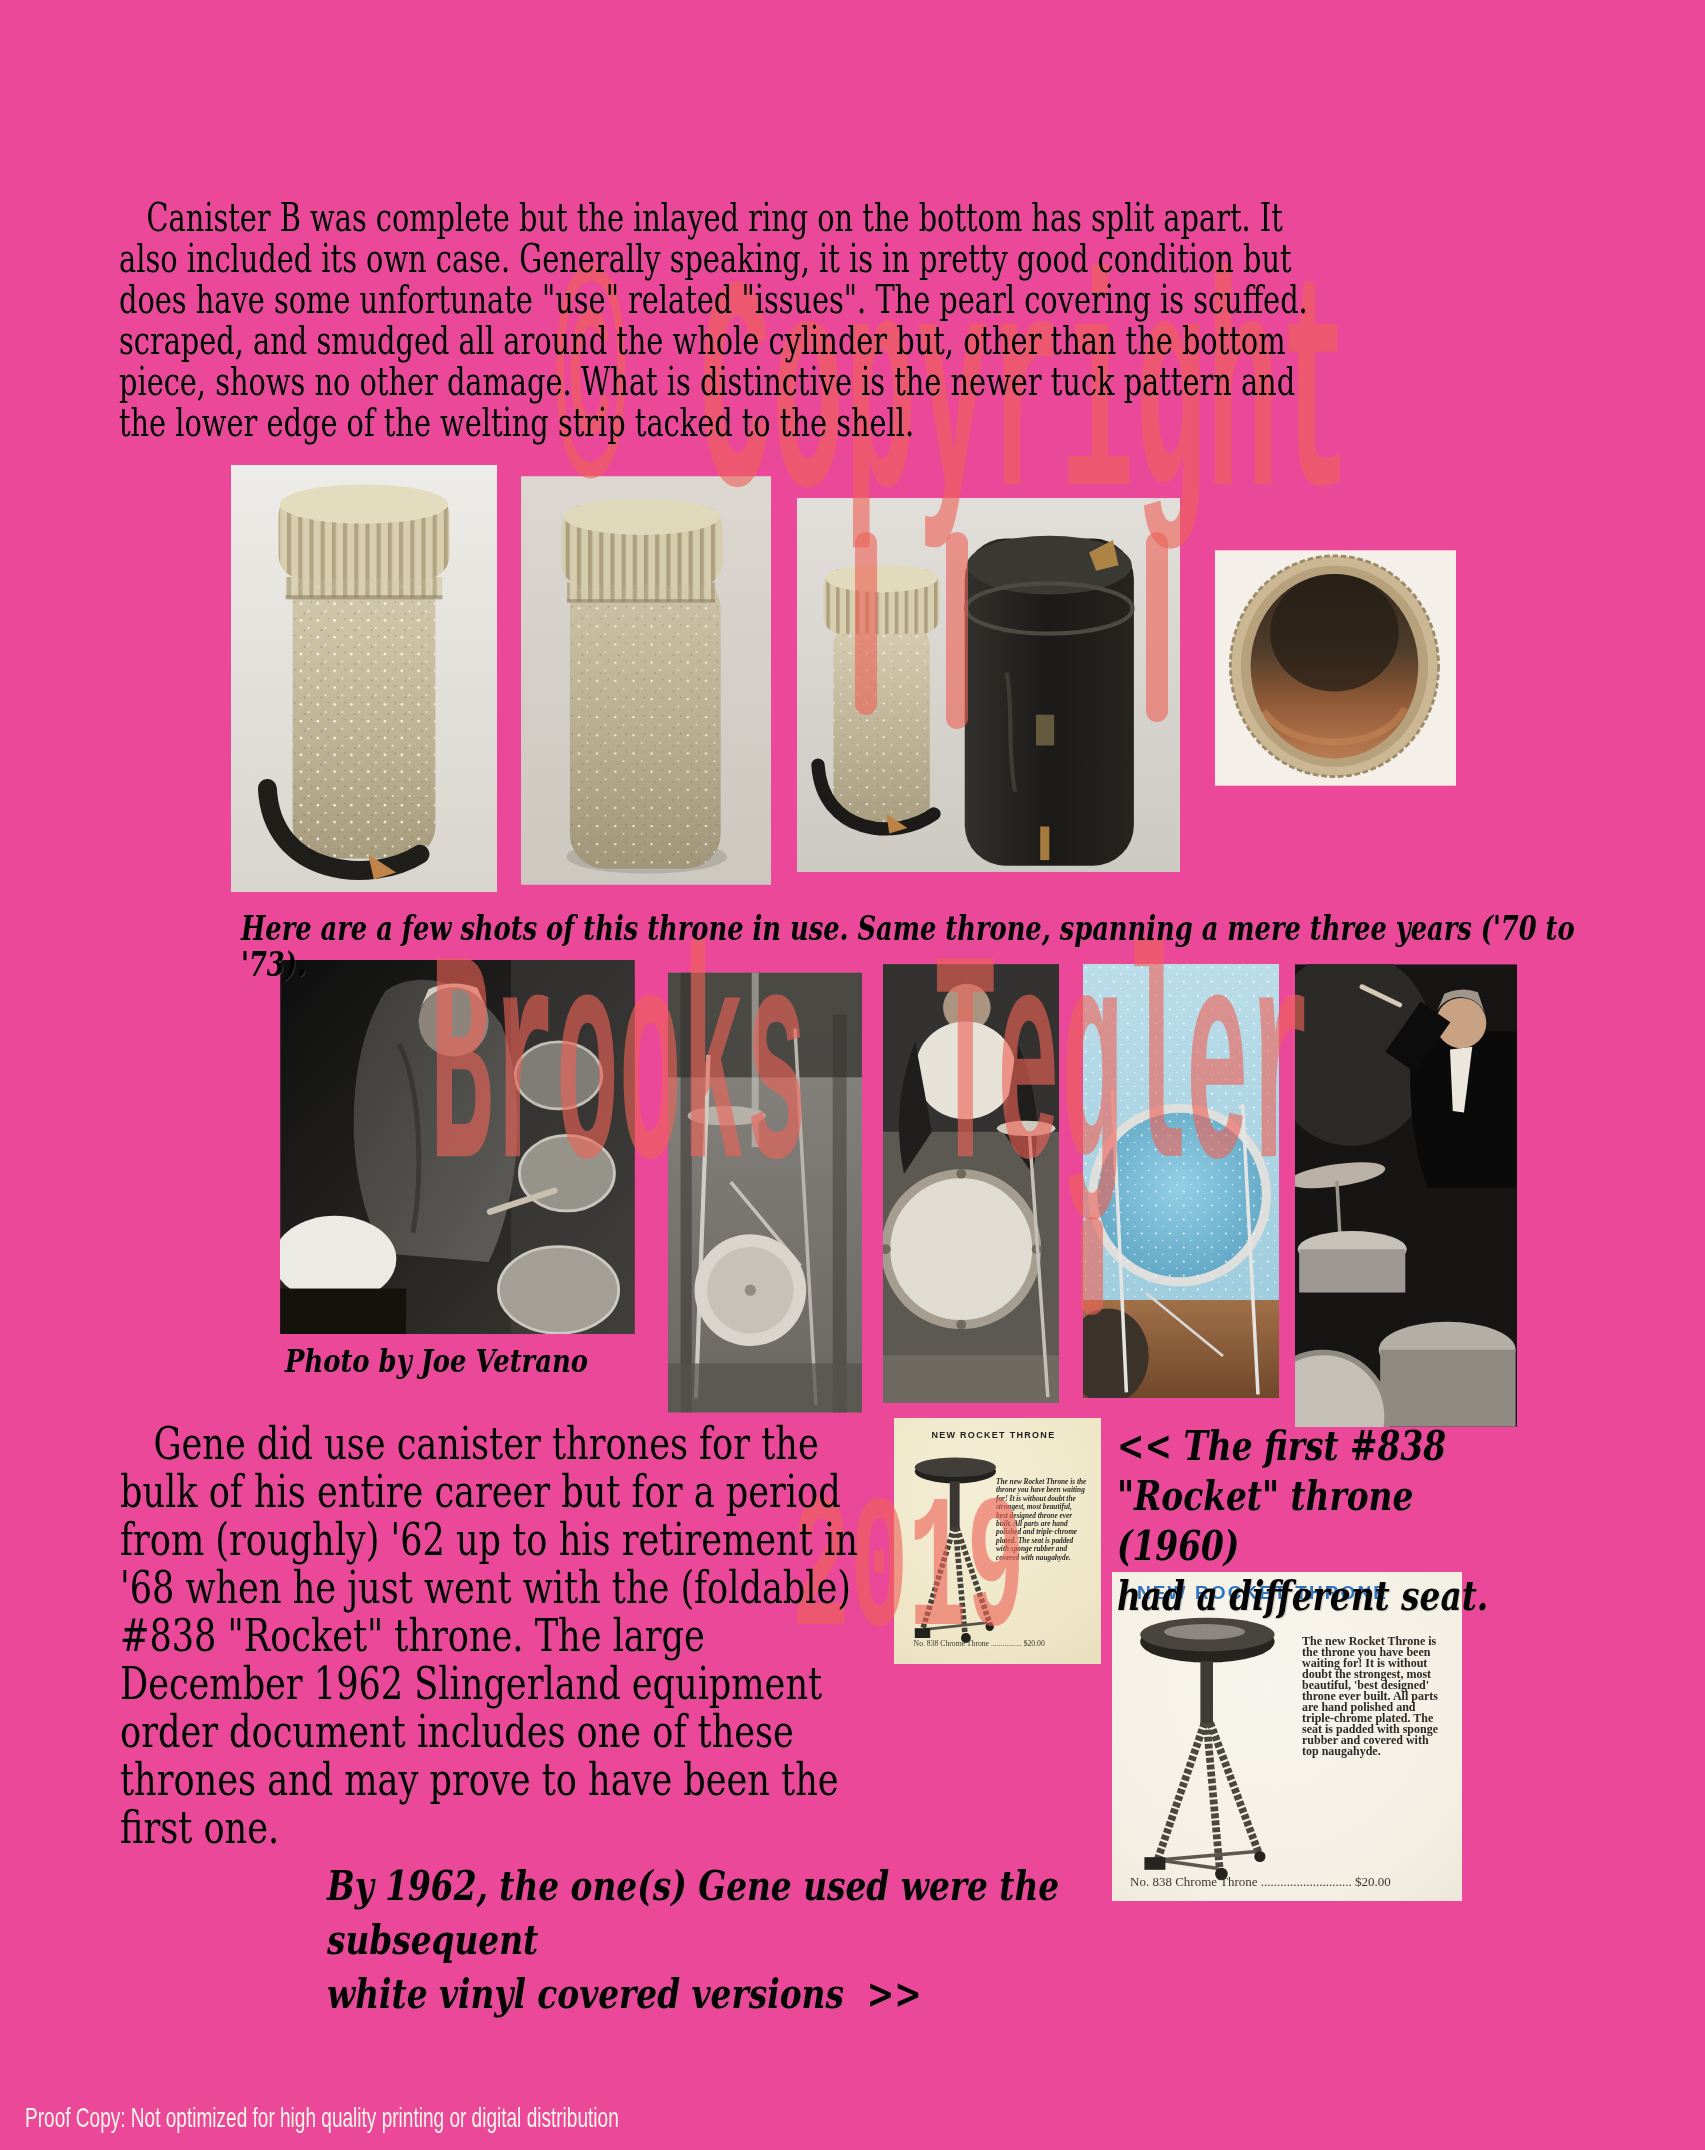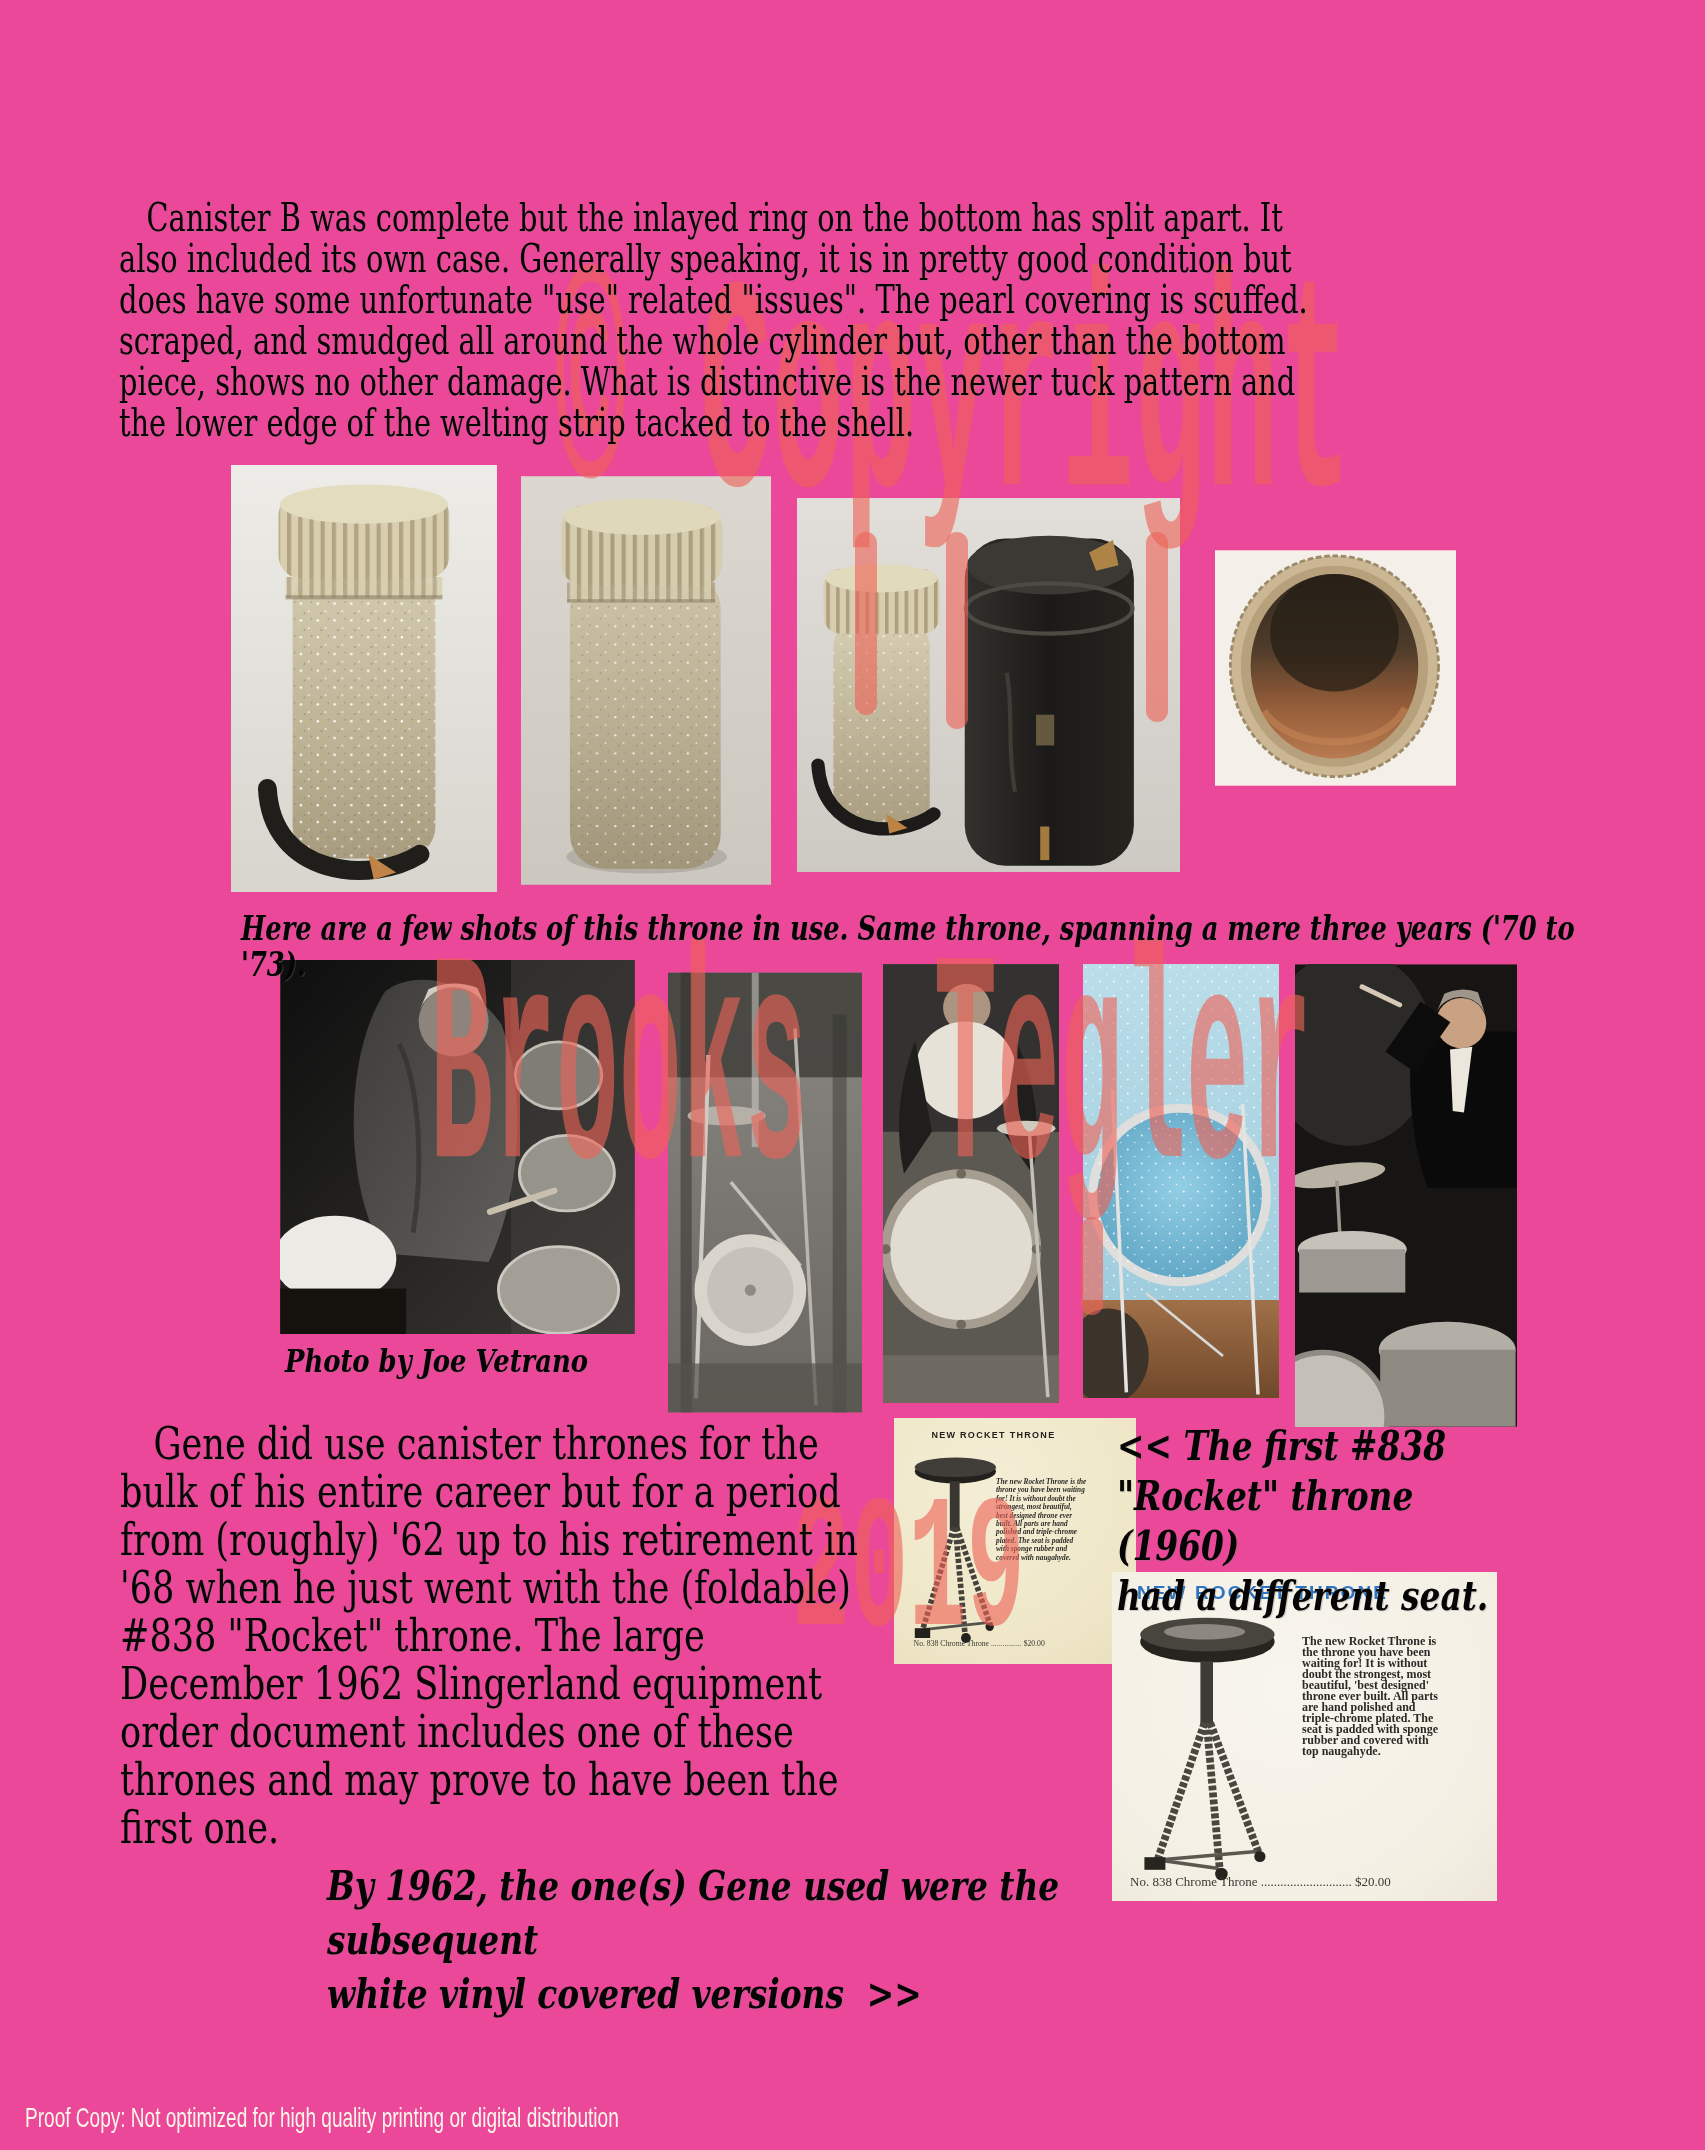--- a/index.html
+++ b/index.html
@@ -4,21 +4,21 @@
 <style>
   html,body{margin:0;padding:0;background:#ffffff;}
   .page{position:relative;width:1705px;height:2151px;background:#ec4899;overflow:hidden;
         font-family:"DejaVu Serif",serif;}
   .abs{position:absolute;}
   
   .txt{color:#050505;white-space:pre-wrap;transform-origin:0 0;z-index:10;
        text-shadow:1.4px 1.4px 0 rgba(125,125,125,.30);}
   .ital{font-style:italic;font-weight:bold;}
   .photo{z-index:1;}
-  .clip{z-index:2;padding-left:35px;}
+  .clip{z-index:2;}
   
   .wm{z-index:5;pointer-events:none;}
   .wmtail{z-index:5;width:22.4px;border-radius:11.2px;background:#ee6257;opacity:.62;}
   
   .cat-small{background:radial-gradient(circle at 40% 30%, #f4eed6 0%, #eee6c6 70%, #e7dfbe 100%);}
   .cat-large{background:radial-gradient(circle at 45% 35%, #f8f5ee 0%, #f3efe3 75%, #ece7d8 100%);}
   .cat-head-small{font-family:"Liberation Sans",sans-serif;font-weight:bold;color:#22211e;
        font-size:9.8px;letter-spacing:1.4px;filter:blur(0.5px);white-space:nowrap;}
   .cat-head-large{font-family:"Liberation Sans",sans-serif;font-weight:bold;color:#2e74c0;
        font-size:19px;letter-spacing:2.1px;filter:blur(0.3px);white-space:nowrap;}

